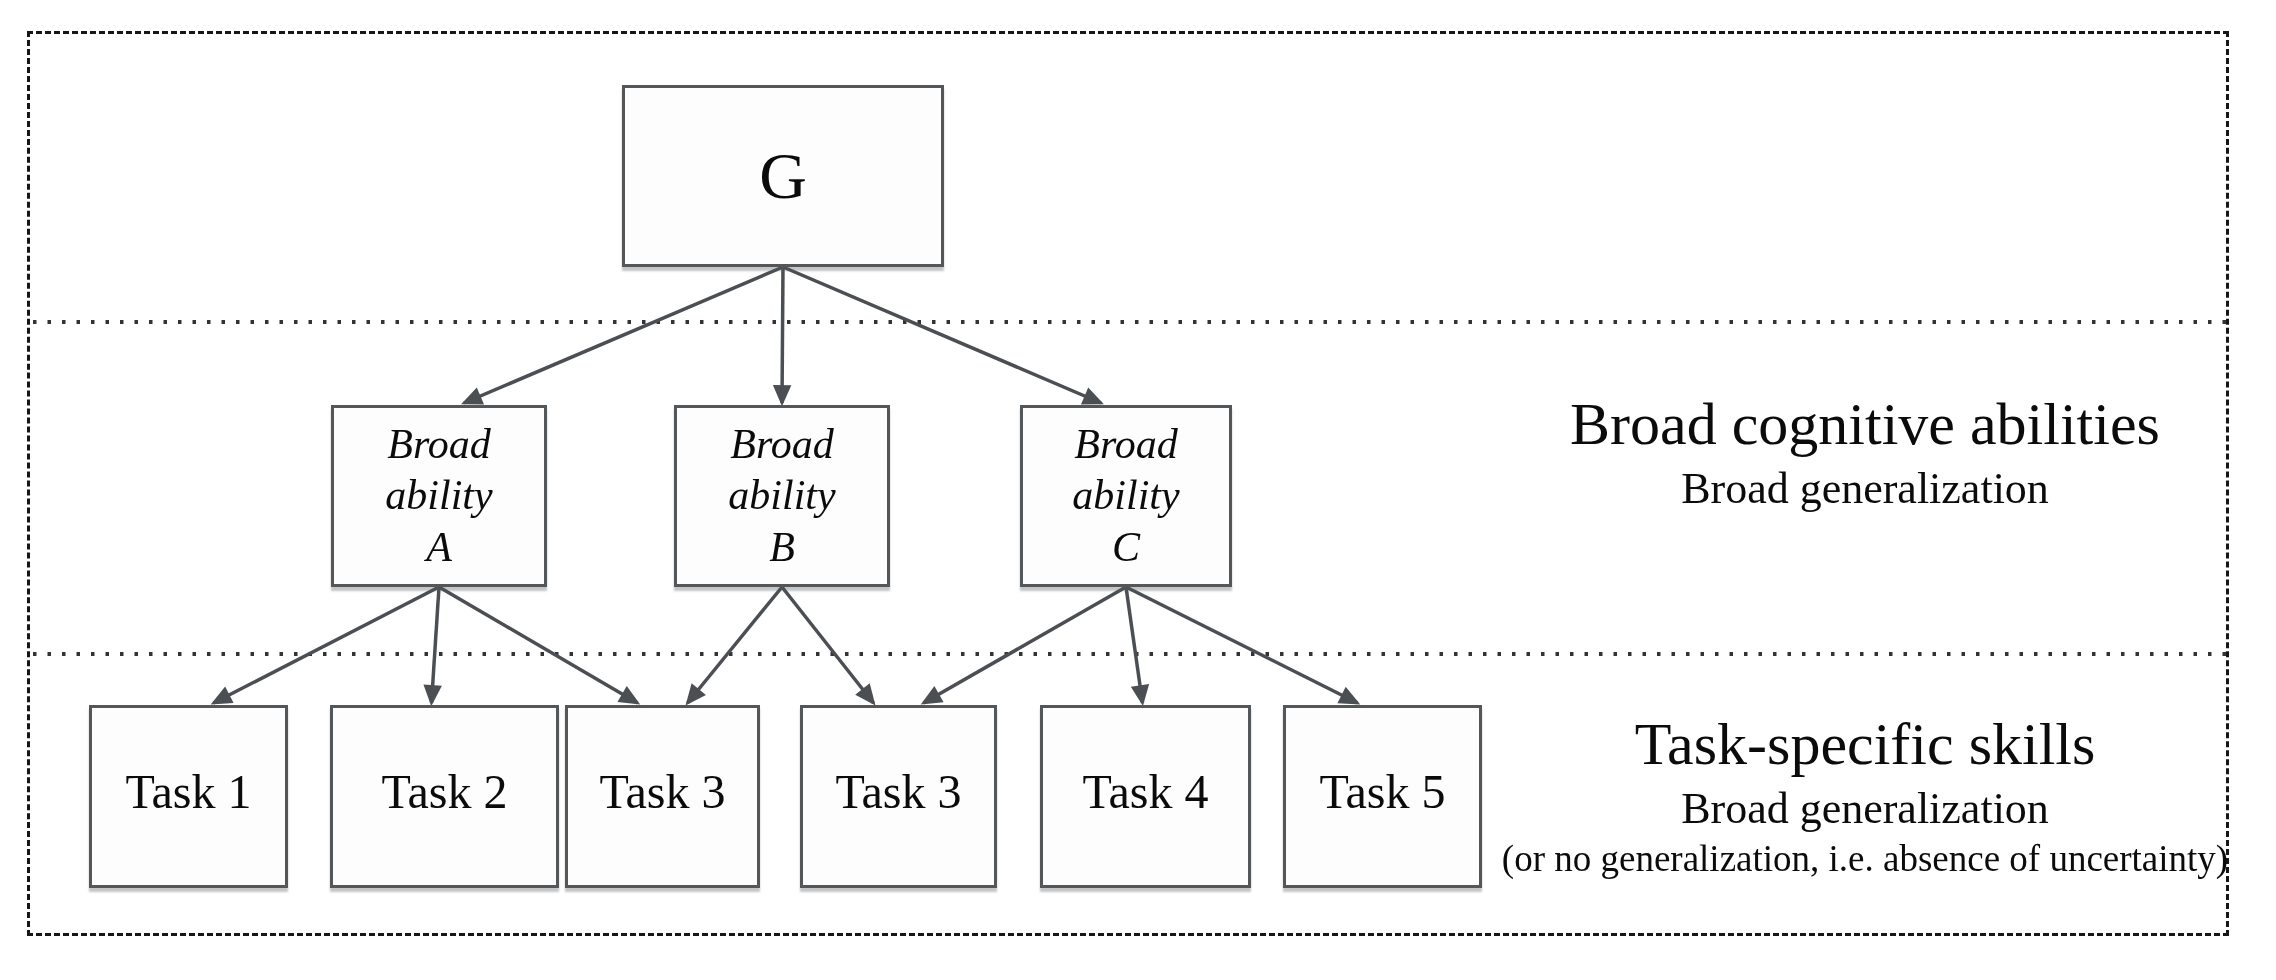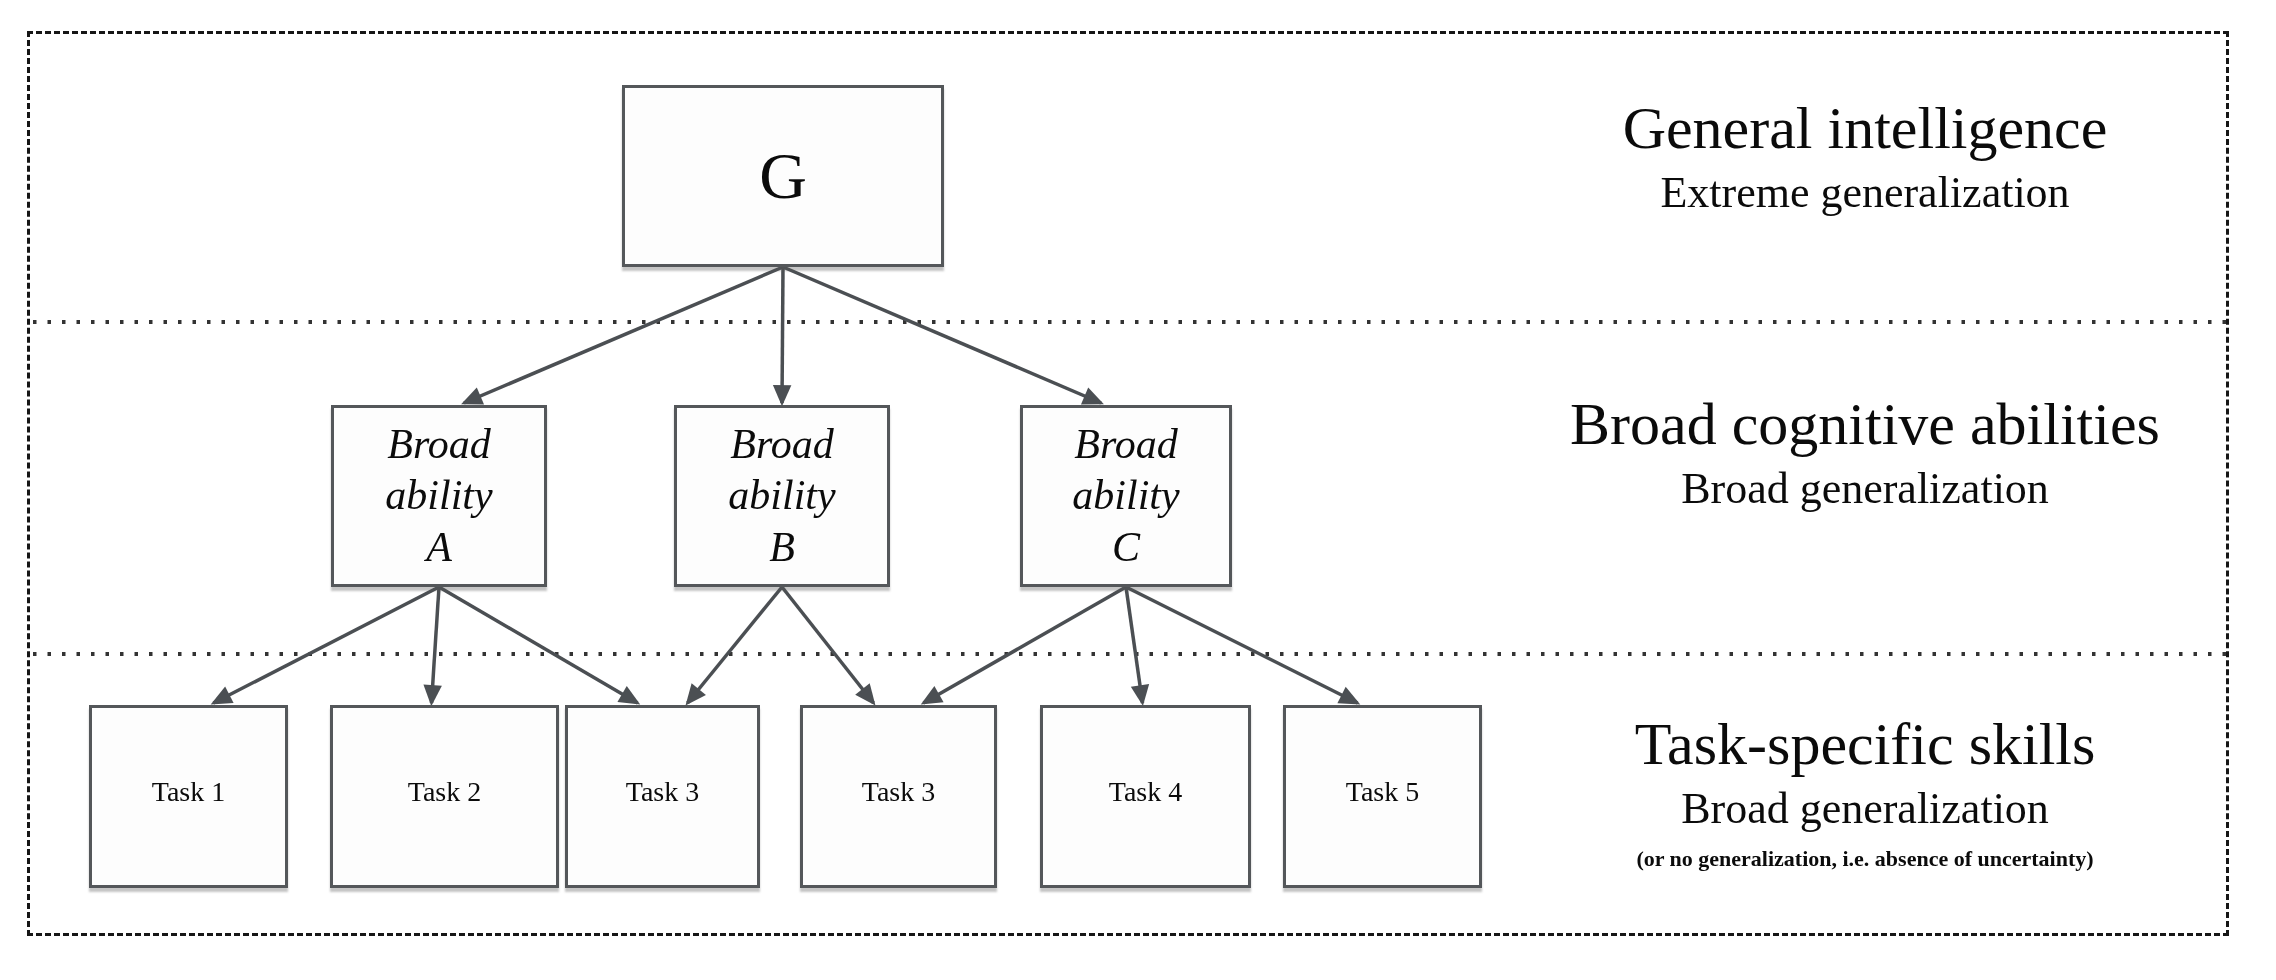--- a/index.html
+++ b/index.html
@@ -53,21 +53,21 @@
     font-size: 42px;
     line-height: 1.22;
     white-space: pre-line;
     font-style: italic;
   }
   .node-a { left: 331px; }
   .node-b { left: 674px; }
   .node-c { left: 1020px; width: 212px; }
   .node-task {
     top: 705px; width: 200px; height: 183px;
-    font-size: 28px;
+    font-size: 48px;
     padding-bottom: 10px;
   }
   .node-t1 { left: 89px;  width: 199px; }
   .node-t2 { left: 330px; width: 229px; }
   .node-t3a { left: 565px; width: 195px; }
   .node-t3b { left: 800px; width: 197px; }
   .node-t4 { left: 1040px; width: 211px; }
   .node-t5 { left: 1283px; width: 199px; }
   .side-label {
     position: absolute;
@@ -80,23 +80,22 @@
   .side-group-3 { top: 708px; }
   .side-title {
     font-size: 60px;
     line-height: 72px;
   }
   .side-sub {
     font-size: 44px;
     line-height: 58px;
   }
   .side-note {
-    font-size: 22px;
+    font-size: 37px;
     line-height: 42px;
-    font-weight: bold;
   }
 </style>
 </head>
 <body>
 
 <div class="page">
 
   <div class="frame"></div>
 
   <svg class="edges-layer" id="edge-svg" width="2276" height="980" viewBox="0 0 2276 980" xmlns="http://www.w3.org/2000/svg">
@@ -134,24 +133,20 @@
 ability
 C</div>
 
   <div class="node node-task node-t1">Task 1</div>
   <div class="node node-task node-t2">Task 2</div>
   <div class="node node-task node-t3a">Task 3</div>
   <div class="node node-task node-t3b">Task 3</div>
   <div class="node node-task node-t4">Task 4</div>
   <div class="node node-task node-t5">Task 5</div>
 
-  <div class="side-label side-group-1">
-    <div class="side-title">General intelligence</div>
-    <div class="side-sub">Extreme generalization</div>
-  </div>
 
   <div class="side-label side-group-2">
     <div class="side-title">Broad cognitive abilities</div>
     <div class="side-sub">Broad generalization</div>
   </div>
 
   <div class="side-label side-group-3">
     <div class="side-title">Task-specific skills</div>
     <div class="side-sub">Broad generalization</div>
     <div class="side-note">(or no generalization, i.e. absence of uncertainty)</div>

